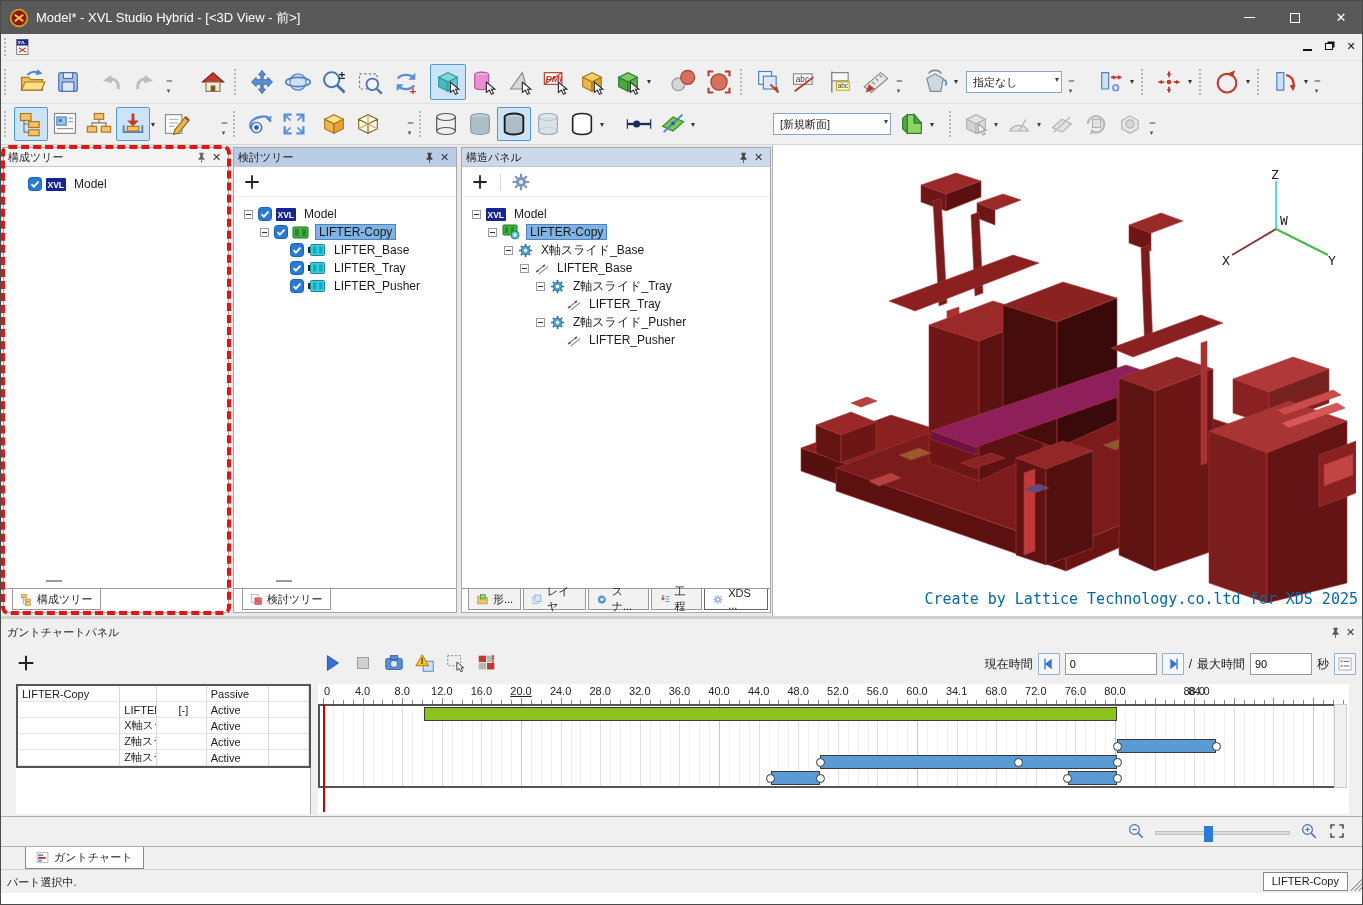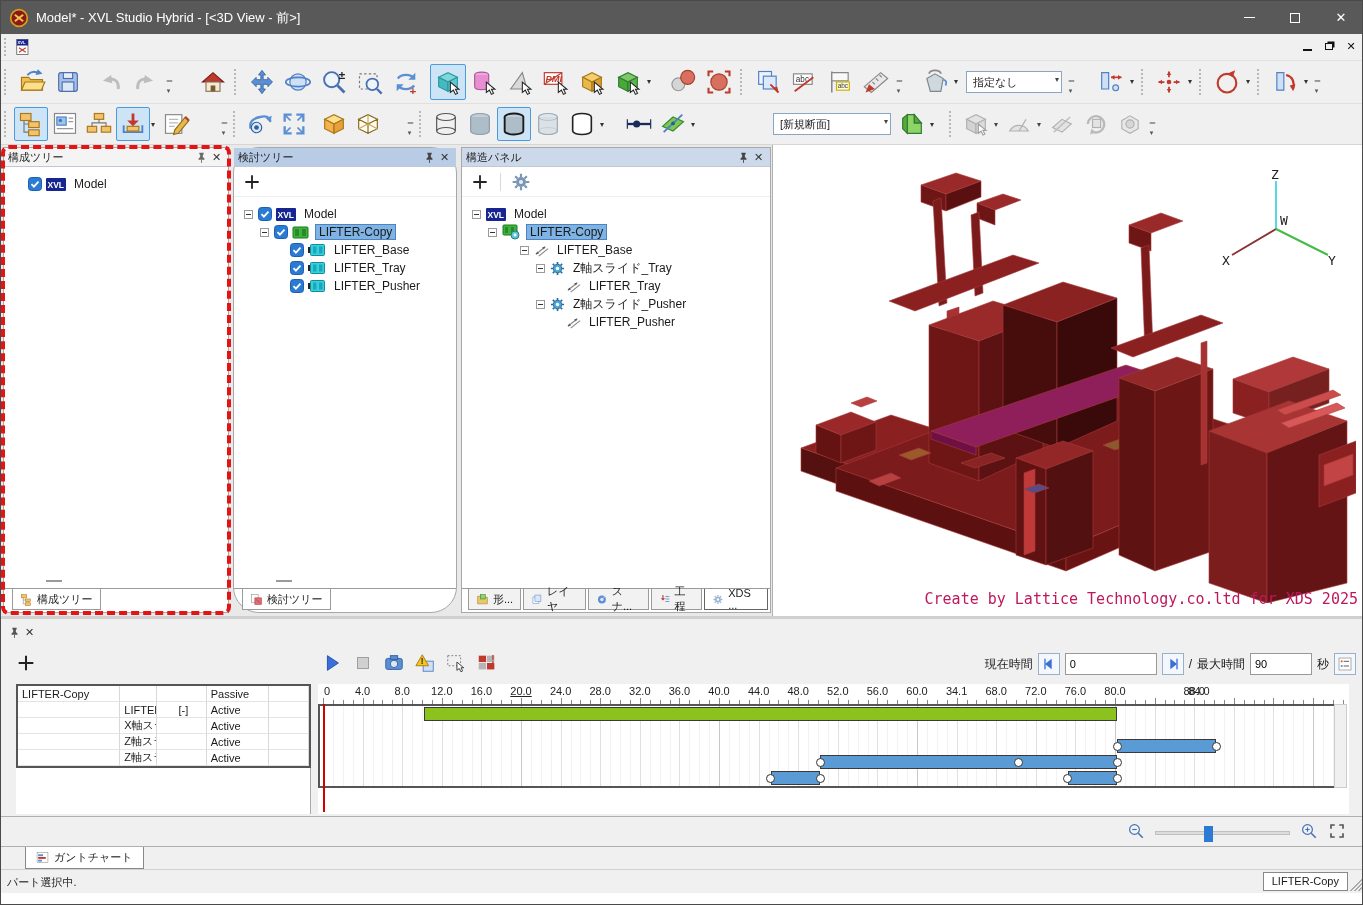--- a/index.html
+++ b/index.html
@@ -72,21 +72,21 @@
 
 
 .redbox { position:absolute; left:0px; top:0px; width:230px; height:470px; border:4px dashed #e51414; border-radius:8px; pointer-events:none; z-index:50; }
 
 
 .viewport { position:absolute; left:771px; top:0px; width:592px; height:471px; background:#fff; border-left:1px solid #b0b0b0; overflow:hidden; }
 .machine { position:absolute; left:8px; top:18px; }
 .machine polygon { stroke:#a83a3a; stroke-width:0.6; }
 .axis { position:absolute; right:28px; top:22px; }
 .axis text { font-family:"DejaVu Sans Mono",monospace; font-size:13px; fill:#222; }
-.watermark { position:absolute; right:6px; bottom:8px; color:#be185d; font-family:"DejaVu Sans Mono",monospace; font-size:15px; }
+.watermark { position:absolute; right:6px; bottom:8px; color:#0369a1; font-family:"DejaVu Sans Mono",monospace; font-size:15px; }
 
 
 .gantt { position:absolute; left:0; top:615px; width:1363px; height:230px; background:#f0f0f0; border-top:3px solid #d0d0d0; }
 .ghead { position:absolute; left:0; top:2px; width:1363px; height:22px; display:flex; align-items:center; padding:0 6px; font-size:11px; }
 .ghead .gtitle { flex:1; }
 .gtools { position:absolute; left:0; top:26px; width:1363px; height:38px; display:flex; align-items:center; }
 .gplus { width:24px; height:24px; margin-left:14px; }
 .gplus svg { width:22px; height:22px; }
 .mediabtns { position:absolute; left:320px; display:flex; gap:7px; }
 .mbtn { width:24px; height:24px; } .mbtn svg { width:22px; height:22px; }
@@ -607,21 +607,21 @@
                 <rect x="10" y="11" width="9" height="5" fill="#f5c26b" stroke="#a8781a"></rect>
                 <rect x="10" y="18" width="9" height="5" fill="#f5c26b" stroke="#a8781a"></rect>
                 <path d="M6 9v11h4M6 13h4" fill="none" stroke="#777"></path>
               </svg>
               <span>構成ツリー</span>
             </span>
         </div>
       </div>
     </div>
 
-    <div class="panel" id="panel2" style="left:232px;width:224px;border-radius:26px;">
+    <div class="panel" id="panel2" style="left:232px;width:224px;">
       <div class="phead" style="background:#b9cce5;">
         <span class="ptitle">検討ツリー</span>
         <span class="picon">
             <svg viewBox="0 0 24 24">
               <path d="M8 3h8v3l-1.5 1v4l3 3v2H6.5v-2l3-3V7L8 6z" fill="#444"></path>
               <line x1="12" y1="16" x2="12" y2="22" stroke="#444" stroke-width="1.6"></line>
             </svg>
           </span>
         <span class="pclose">✕</span>
       </div>
@@ -765,20 +765,33 @@
               <svg viewBox="0 0 19 16" width="19" height="16">
                 <rect x="1" y="1" width="14" height="10" rx="1" fill="#3db53d" stroke="#1a7a1a"></rect>
                 <rect x="3" y="3" width="3" height="6" fill="#2a8a2a"></rect>
                 <rect x="9" y="3" width="3" height="6" fill="#2a8a2a"></rect>
                 <circle cx="13" cy="11" r="4" fill="#5bc8d8" stroke="#2a7a8a"></circle>
                 <circle cx="13" cy="11" r="1.4" fill="#fff"></circle>
               </svg>
             </span>
             <span class="nlabel sel">LIFTER-Copy</span>
           </div>
+          <div class="trow" style="padding-left: 42px;">
+            <span class="expbox"></span>
+            <span class="nicon">
+              <svg viewBox="0 0 16 16" width="15" height="15">
+                <circle cx="8" cy="8" r="4.5" fill="#4aa8d8" stroke="#2a6a9a"></circle>
+                <circle cx="8" cy="8" r="1.8" fill="#fff"></circle>
+                <g stroke="#2a6a9a" stroke-width="1.8">
+                  <path d="M8 1v2.5M8 12.5V15M1 8h2.5M12.5 8H15M3 3l1.8 1.8M11.2 11.2L13 13M13 3l-1.8 1.8M4.8 11.2L3 13"></path>
+                </g>
+              </svg>
+            </span>
+            <span class="nlabel">X軸スライド_Base</span>
+          </div>
           <div class="trow" style="padding-left: 58px;">
             <span class="expbox"></span>
             <span class="nicon">
               <svg viewBox="0 0 16 16" width="15" height="15">
                 <path d="M2 12L12 4M5 14L15 6" stroke="#8a8a8a" stroke-width="1.3" fill="none"></path>
                 <path d="M2 12l3.2-.6L3.4 9zM12 4l-3.2.6L10.6 7z" fill="#555"></path>
               </svg>
             </span>
             <span class="nlabel">LIFTER_Base</span>
           </div>
@@ -952,20 +965,21 @@
         <text x="64" y="58">W</text>
       </svg>
       <div class="watermark">Create by Lattice Technology.co.ltd for XDS 2025</div>
     </div>
 
     <div class="redbox"></div>
   </div>
 
   <div class="gantt">
     <div class="ghead">
+      <span class="gtitle">ガントチャートパネル</span>
       <span class="picon">
           <svg viewBox="0 0 24 24">
             <path d="M8 3h8v3l-1.5 1v4l3 3v2H6.5v-2l3-3V7L8 6z" fill="#555"></path>
             <line x1="12" y1="16" x2="12" y2="22" stroke="#555" stroke-width="1.6"></line>
           </svg>
         </span>
       <span class="pclose">✕</span>
     </div>
     <div class="gtools">
       <span class="gplus"><svg viewBox="0 0 24 24">

